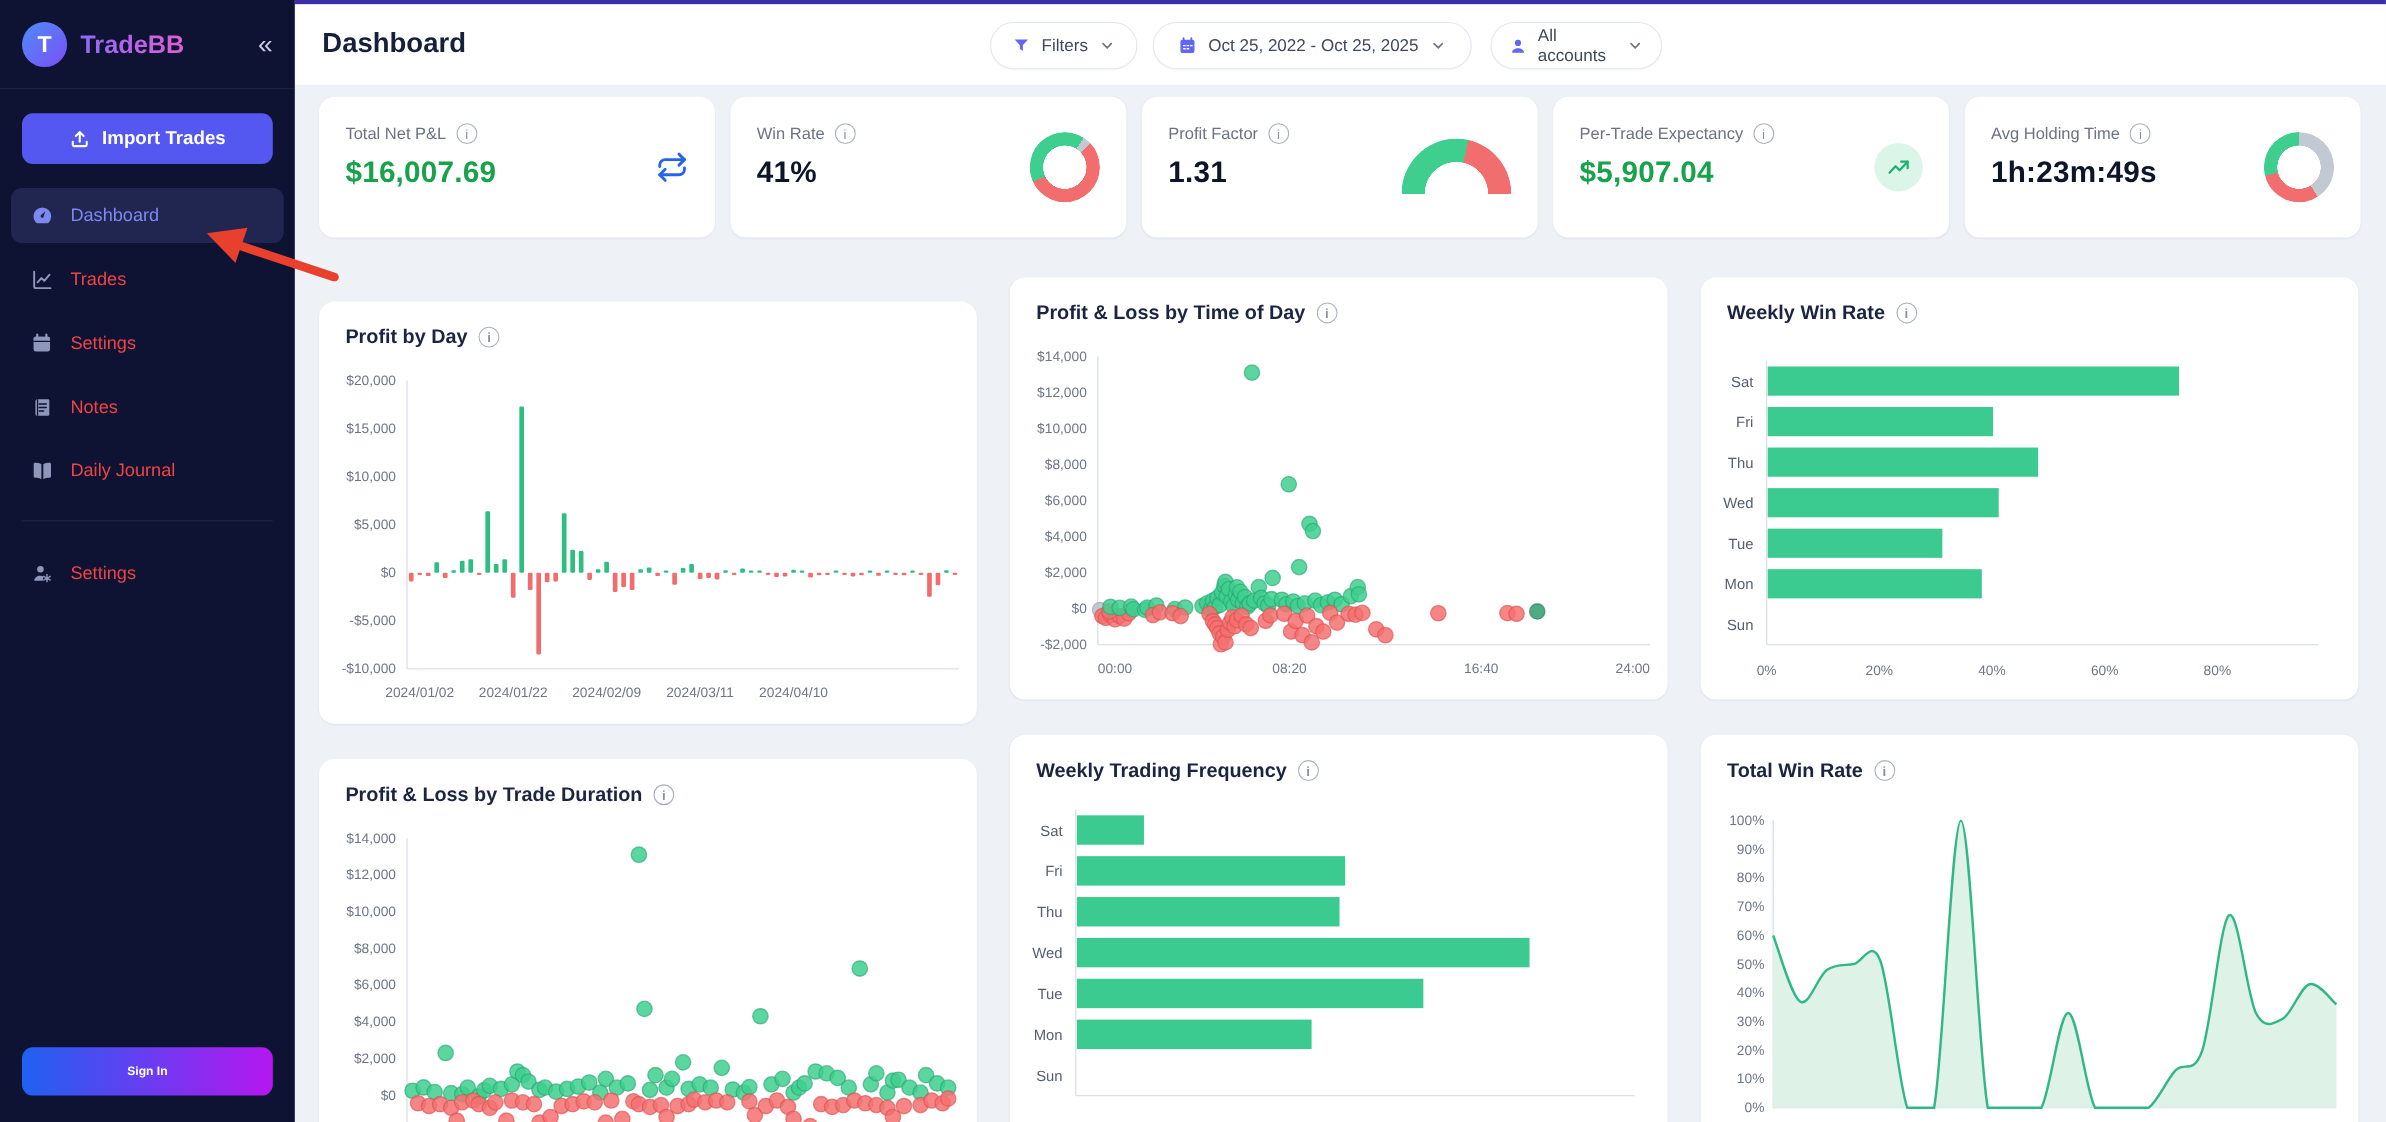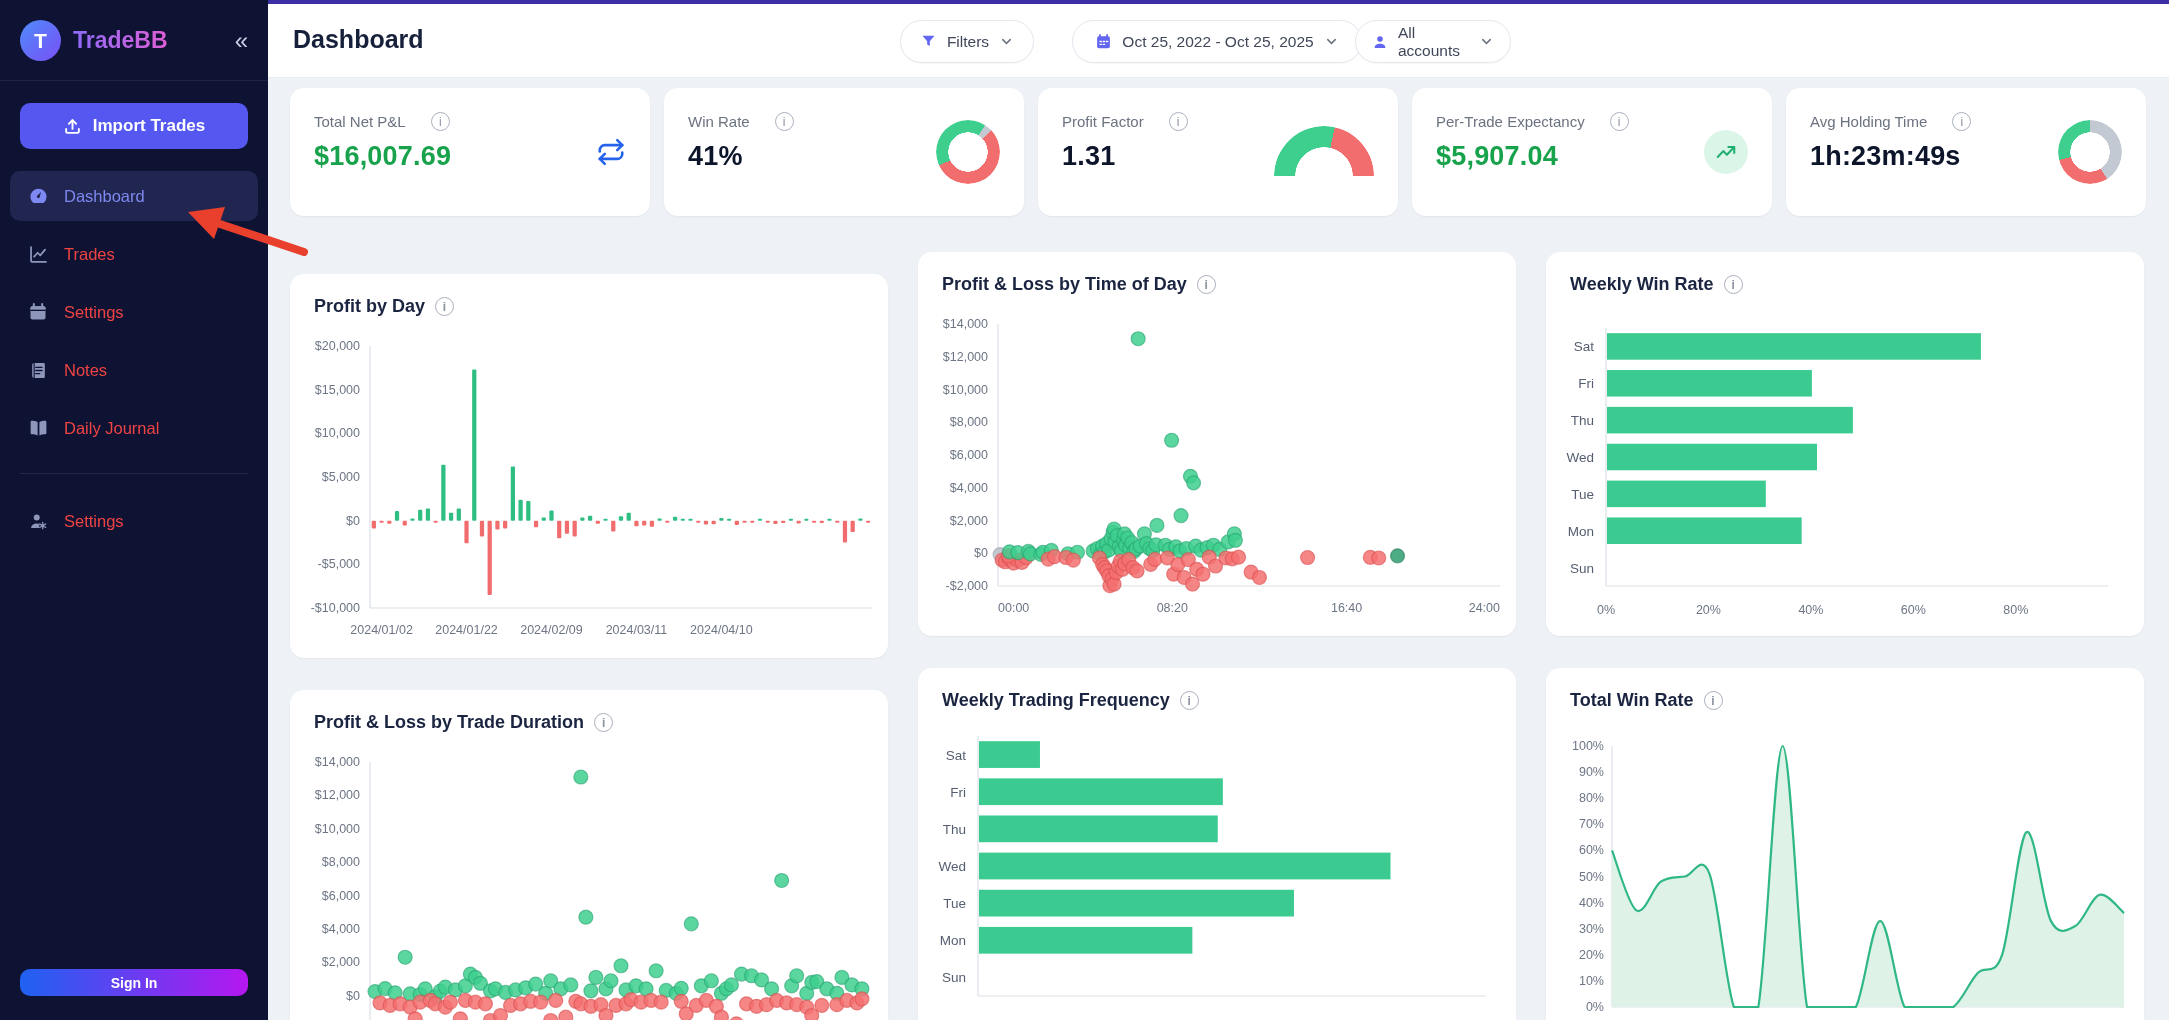--- a/index.html
+++ b/index.html
@@ -12,39 +12,39 @@
   .logo-badge { width:41px; height:41px; border-radius:50%; background:linear-gradient(135deg,#4e8cf9,#7a4ff6); color:#fff; font-weight:bold; font-size:21px; display:flex; align-items:center; justify-content:center; flex:none; }
   .brand { font-size:23px; font-weight:bold; background:linear-gradient(90deg,#8d6bf8,#e05fd6); -webkit-background-clip:text; background-clip:text; color:transparent; }
   .collapse { margin-left:auto; color:#c9cde4; font-size:24px; line-height:1; cursor:pointer; }
   .import-btn { margin:22px 20px 12px 20px; width:228px; height:46px; border-radius:10px; background:#5457f0; color:#fff; font-weight:bold; font-size:17px; display:flex; align-items:center; justify-content:center; gap:11px; border:none; cursor:pointer; }
   .nav { padding:10px 10px 0 10px; }
   .nav-item { display:flex; align-items:center; gap:15px; height:50px; margin-bottom:8px; padding:0 17px; border-radius:10px; color:#ef4444; font-size:16.5px; cursor:pointer; }
   .nav-item .ico { width:22px; height:22px; color:#8e96ba; display:flex; align-items:center; justify-content:center; flex:none; }
   .nav-item.active { background:#202650; color:#7d88f0; }
   .nav-item.active .ico { color:#7d88f0; }
   .nav-divider { height:1px; background:rgba(255,255,255,.09); margin:20px 10px 22px 10px; }
-  .signin { position:absolute; left:20px; bottom:24px; width:228px; height:27px; border-radius:10px; background:linear-gradient(90deg,#1f62f2,#b517f0); color:#fff; font-weight:bold; font-size:14px; display:flex; align-items:center; justify-content:center; cursor:pointer;margin-top:32px; }
+  .signin { position:absolute; left:20px; bottom:24px; width:228px; height:44px; border-radius:10px; background:linear-gradient(90deg,#1f62f2,#b517f0); color:#fff; font-weight:bold; font-size:11px; display:flex; align-items:center; justify-content:center; cursor:pointer;margin-top:32px; }
 
   
   .annot-arrow { position:absolute; left:180px; top:192px; width:132px; height:64px; z-index:40; pointer-events:none; }
 
   
   .content { position:absolute; left:268px; top:0; right:0; bottom:0; background:#eef1f5; }
   .topstrip { position:absolute; top:0; left:0; right:0; height:4px; background:#3c2fa6; }
   .header { position:absolute; top:4px; left:0; right:0; height:74px; background:#fff; border-bottom:1px solid #e9edf2; }
   .page-title { position:absolute; left:25px; top:21px; font-size:25px; font-weight:bold; color:#16203a; }
   .pill { position:absolute; top:16px; height:43px; border:1px solid #e3e7ee; border-radius:22px; background:#fff; display:flex; align-items:center; gap:10px; padding:0 16px; font-size:15.5px; color:#3f4759; cursor:pointer; box-shadow:0 1px 1px rgba(15,23,42,.03); }
   .pill svg { flex:none; }
   #pill-filters { left:632px; width:134px; justify-content:center;text-align:center; }
-  #pill-date { left:804px; width:290px; justify-content:center; }
+  #pill-date { left:780px; width:290px; justify-content:center; }
   #pill-accounts { left:1087px; width:156px; justify-content:center; }
 
   
   .kpi { position:absolute; top:88px; width:360px; height:128px; background:#fff; border-radius:14px; box-shadow:0 1px 2px rgba(15,23,42,.05); }
-  .kpi-label { position:absolute; left:24px; top:24px; font-size:15px; color:#6b7280; display:flex; gap:25px; align-items:center; white-space:nowrap; }
+  .kpi-label { position:absolute; left:24px; top:24px; font-size:15px; color:#6b7280; display:flex; gap:9px; align-items:center; white-space:nowrap; }
   .kpi-value { position:absolute; left:24px; top:53px; font-size:27px; font-weight:bold; letter-spacing:.2px; }
   .v-green { color:#17a24b; } .v-dark { color:#0d152b; }
   .kpi-widget { position:absolute; right:24px; top:50%; transform:translateY(-50%); display:flex; align-items:center; justify-content:center; }
   .donut { width:64px; height:64px; border-radius:50%;
     -webkit-mask:radial-gradient(closest-side,transparent 61%,#000 62%); mask:radial-gradient(closest-side,transparent 61%,#000 62%); }
   .gauge-wrap { width:100px; height:52px; overflow:hidden; position:relative; }
   .gauge-ring { position:absolute; left:0; top:0; width:100px; height:100px; border-radius:50%;
     -webkit-mask:radial-gradient(closest-side,transparent 57%,#000 58%); mask:radial-gradient(closest-side,transparent 57%,#000 58%); }
   .trend-badge { width:44px; height:44px; border-radius:50%; background:#dcf5e9; display:flex; align-items:center; justify-content:center; }
 

